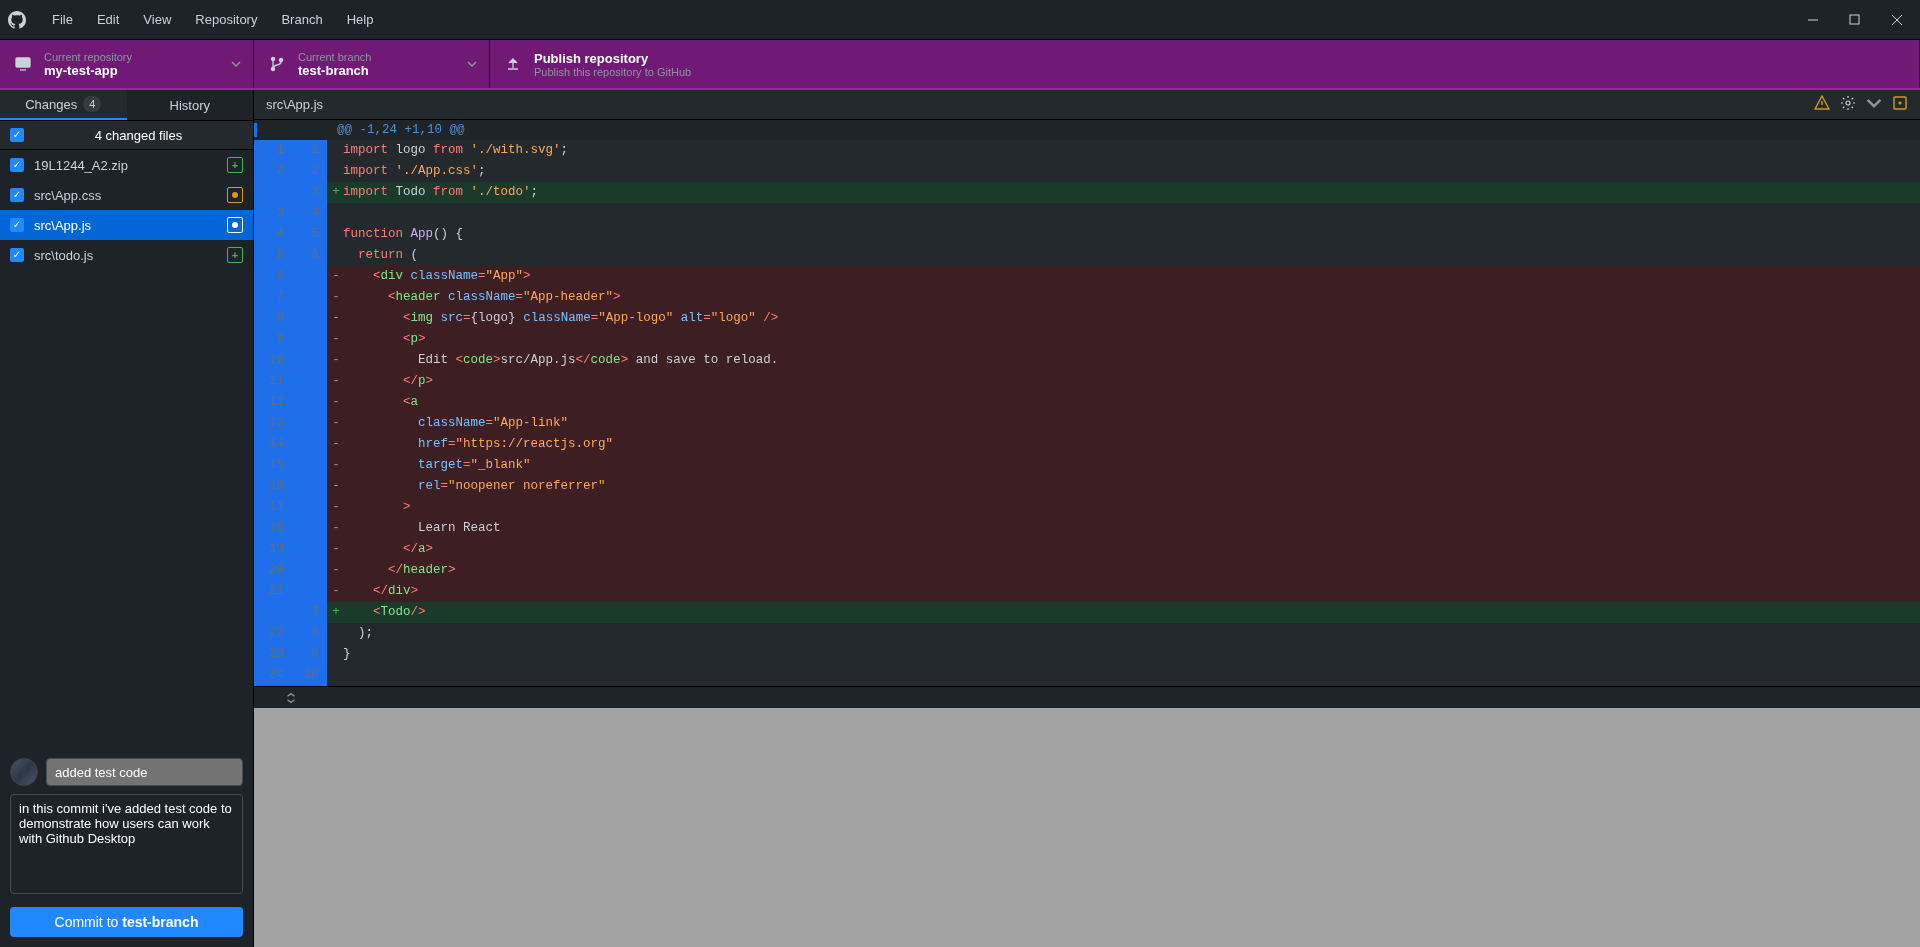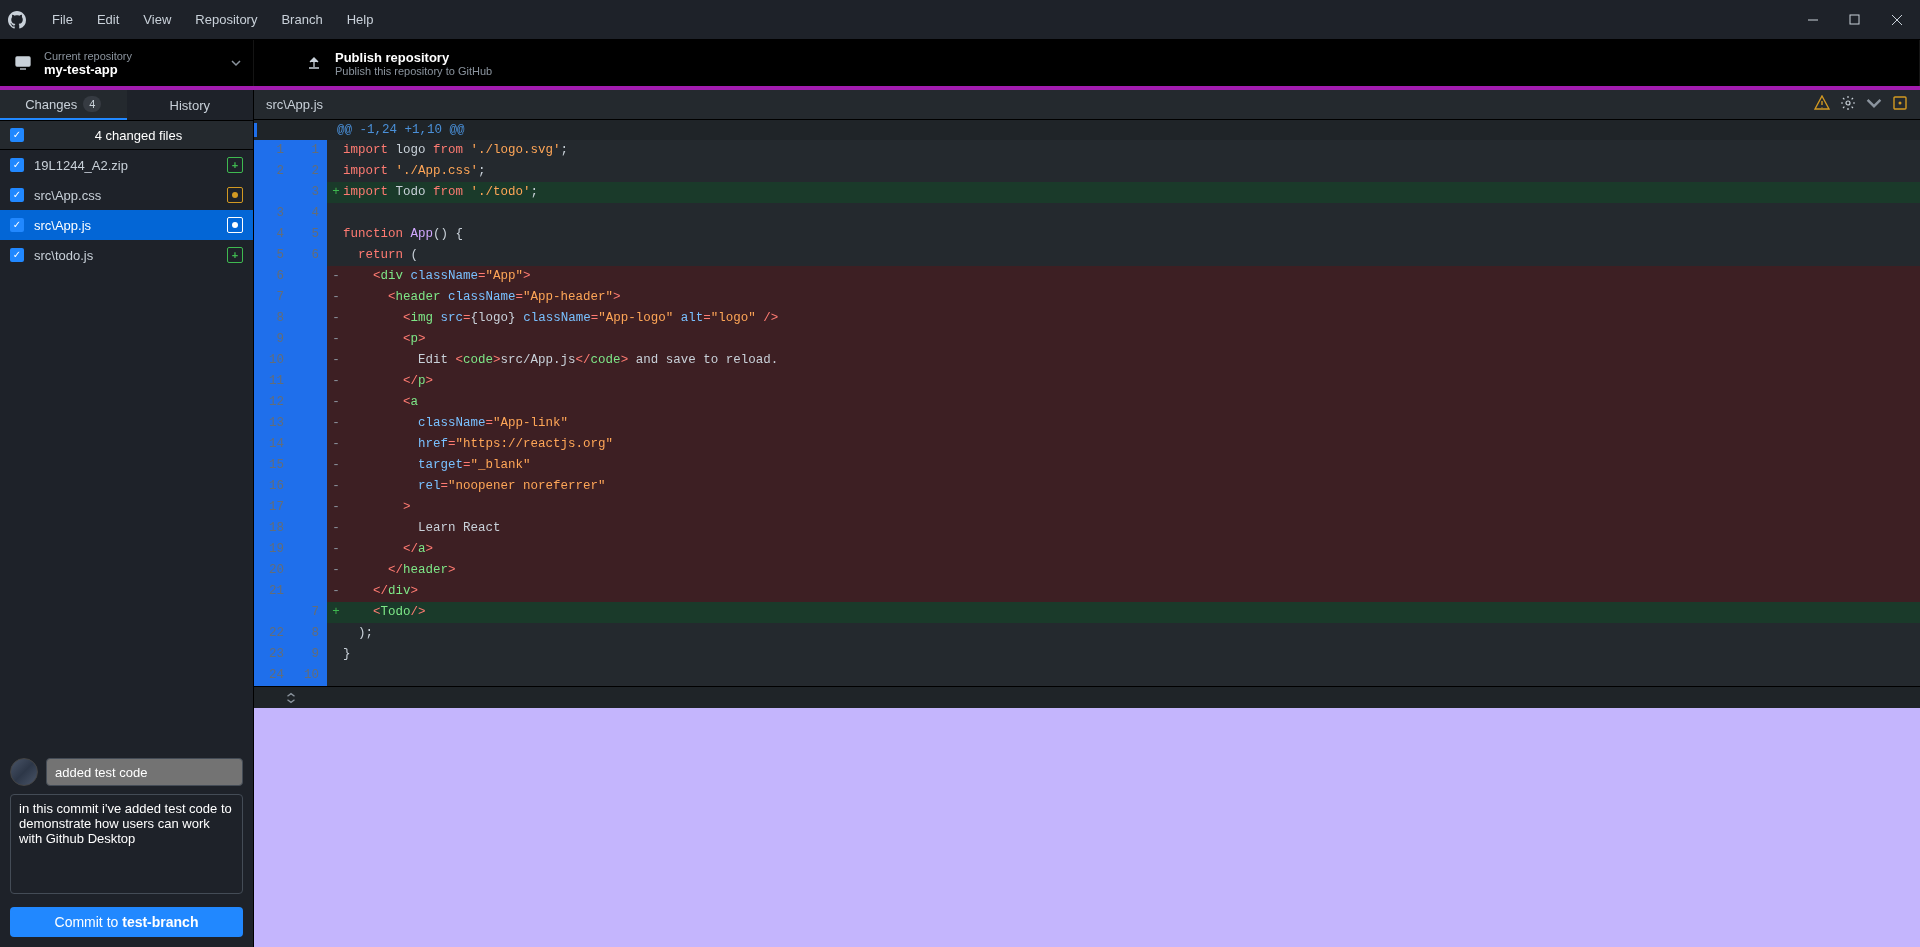--- a/index.html
+++ b/index.html
@@ -22,24 +22,23 @@
   padding: 0 8px;
   border-bottom: 1px solid #000;
 }
 .titlebar .logo { width: 18px; height: 18px; margin-right: 14px; fill: #c9d1d9; }
 .titlebar .menu-item { padding: 4px 12px; color: #c9d1d9; cursor: default; }
 .titlebar .window-controls { margin-left: auto; display: flex; gap: 28px; padding-right: 8px; }
 .titlebar .win-btn { width: 14px; height: 14px; display:flex; align-items:center; justify-content:center; color:#c9d1d9; }
 
 .toolbar {
   height: 50px;
-  background: #000000;
+  background: #701a75;
   display: flex;
-  border-bottom: 4px solid #a21caf;
-  gap: 37px;
+  border-bottom: 2px solid #a21caf;
 }
 .toolbar .section {
   display: flex;
   align-items: center;
   padding: 0 14px;
   border-right: 1px solid #141414;
   position: relative;
 }
 .toolbar .sec-repo { width: 254px; }
 .toolbar .sec-branch { width: 236px; }
@@ -86,21 +85,21 @@
 .desc-input { width:100%; height:100px; background:#1e2229; border:1px solid #444c56; border-radius:4px; padding:6px 8px; color:#fff; font-size:13px; resize:none; outline:none; font-family:inherit; margin-bottom:10px; }
 .commit-btn { width:100%; background:#2188ff; border:none; color:#fff; padding:7px; border-radius:4px; font-size:14px; cursor:pointer; }
 .commit-btn strong { font-weight:600; }
 
 .diff-panel { flex:1; display:flex; flex-direction:column; background:#1e2229; overflow:hidden; }
 .diff-header { height:30px; display:flex; align-items:center; padding:0 12px; background:#24292e; border-bottom:1px solid #000; }
 .diff-header .path { color:#c9d1d9; }
 .diff-header .right-icons { margin-left:auto; display:flex; gap:10px; align-items:center; }
 .diff-header .right-icons svg { width:16px; height:16px; }
 
-.diff-body { flex:1; overflow:auto; font-family: "SFMono-Regular", Consolas, "Liberation Mono", Menlo, monospace; font-size:12.5px; background:#c4b5fd; }
+.diff-body { flex:1; overflow:auto; font-family: "SFMono-Regular", Consolas, "Liberation Mono", Menlo, monospace; font-size:12.5px; background:#a3a3a3; }
 .hunk-header { background:#1f2428; padding:3px 0; display:flex; }
 .hunk-header .gut { width:72px; }
 .hunk-header .txt { color:#4a90d9; padding-left:8px; }
 
 .diff-line { display:flex; min-height:21px; line-height:21px; }
 .gut { display:flex; flex-shrink:0; }
 .gut .ln { width:35px; text-align:right; padding-right:8px; color:#636d78; background:#1f6feb; user-select:none; }
 .gut .ln.empty { color:transparent; }
 .marker { width:14px; text-align:center; color:#8b949e; flex-shrink:0; padding-left:4px; }
 .code { white-space:pre; padding-left:2px; flex:1; }
@@ -155,20 +154,37 @@
   <div class="section sec-repo">
     <div class="icon">
         <svg viewBox="0 0 16 16" fill="none">
           <rect x="1" y="2" width="14" height="9" rx="1" stroke="#c9d1d9" stroke-width="1.3"></rect>
           <path d="M5 14h6" stroke="#c9d1d9" stroke-width="1.3"></path>
         </svg>
       </div>
     <div class="labels">
       <div class="label-small">Current repository</div>
       <div class="label-main">my-test-app</div>
+    </div>
+    <div class="chev"><svg viewBox="0 0 10 10">
+          <path d="M1 3l4 4 4-4" fill="none" stroke="#8b949e" stroke-width="1.5"></path>
+        </svg></div>
+  </div>
+  <div class="section sec-branch">
+    <div class="icon">
+        <svg viewBox="0 0 16 16" fill="none" stroke="#c9d1d9" stroke-width="1.3">
+          <circle cx="4" cy="3" r="1.6"></circle>
+          <circle cx="4" cy="13" r="1.6"></circle>
+          <circle cx="12" cy="4" r="1.6"></circle>
+          <path d="M4 5v6M12 6c0 4-8 2-8 6"></path>
+        </svg>
+      </div>
+    <div class="labels">
+      <div class="label-small">Current branch</div>
+      <div class="label-main">test-branch</div>
     </div>
     <div class="chev"><svg viewBox="0 0 10 10">
           <path d="M1 3l4 4 4-4" fill="none" stroke="#8b949e" stroke-width="1.5"></path>
         </svg></div>
   </div>
   <div class="section sec-publish">
     <div class="icon">
         <svg viewBox="0 0 16 16" fill="none" stroke="#c9d1d9" stroke-width="1.3">
           <path d="M8 12V3M4 7l4-4 4 4M3 13h10"></path>
         </svg>
@@ -262,21 +278,21 @@
         <div class="txt">@@ -1,24 +1,10 @@</div>
       </div>
       <div id="diff-lines">
           <div class="diff-line ctx">
             <div class="gut-indicator"></div>
             <div class="gut">
               <div class="ln">1</div>
               <div class="ln">1</div>
             </div>
             <div class="marker"> </div>
-            <div class="code"><span class="kw">import</span><span class="plain"> logo </span><span class="kw">from</span><span class="plain"> </span><span class="str">'./logo.svg'</span><span class="plain">;</span></div>
+            <div class="code"><span class="kw">import</span><span class="plain"> logo </span><span class="kw">from</span><span class="plain"> </span><span class="str">'./with.svg'</span><span class="plain">;</span></div>
           </div>
           <div class="diff-line ctx">
             <div class="gut-indicator"></div>
             <div class="gut">
               <div class="ln">2</div>
               <div class="ln">2</div>
             </div>
             <div class="marker"> </div>
             <div class="code"><span class="kw">import</span><span class="plain"> </span><span class="str">'./App.css'</span><span class="plain">;</span></div>
           </div>

